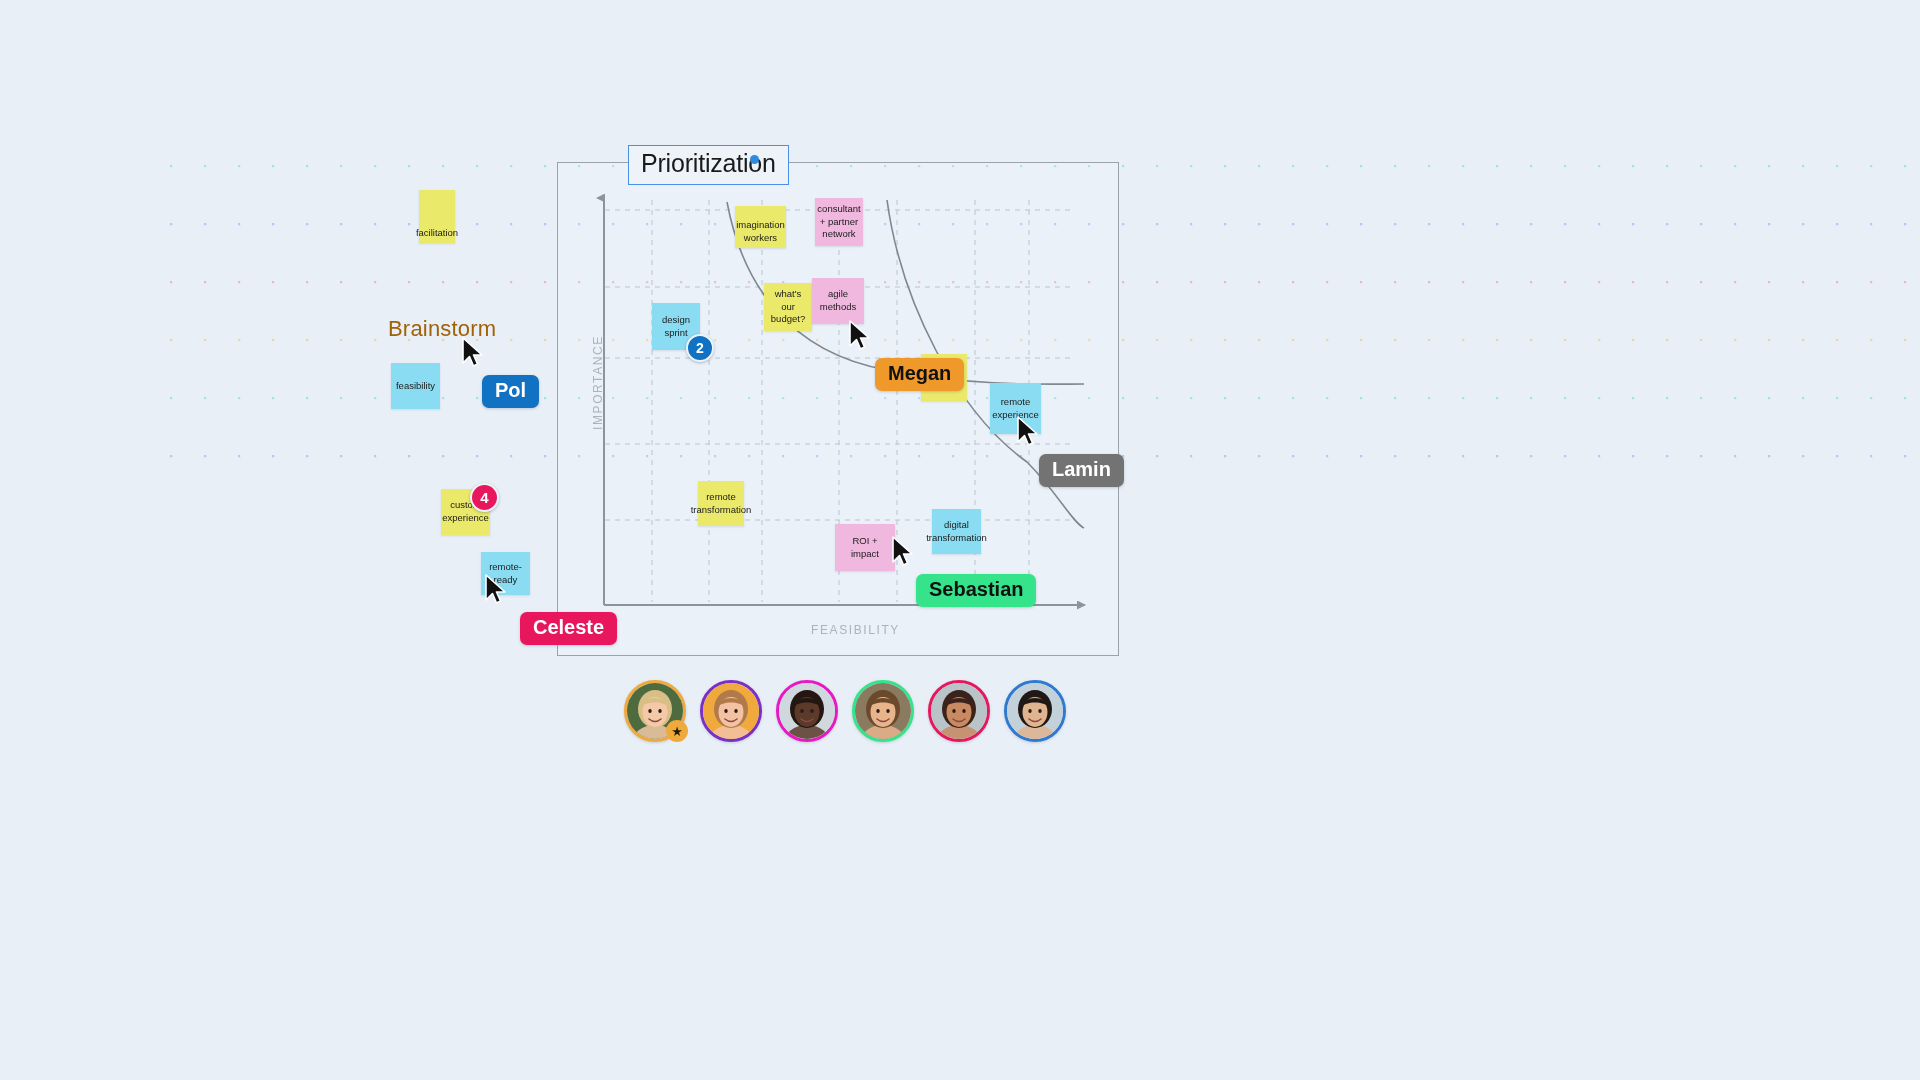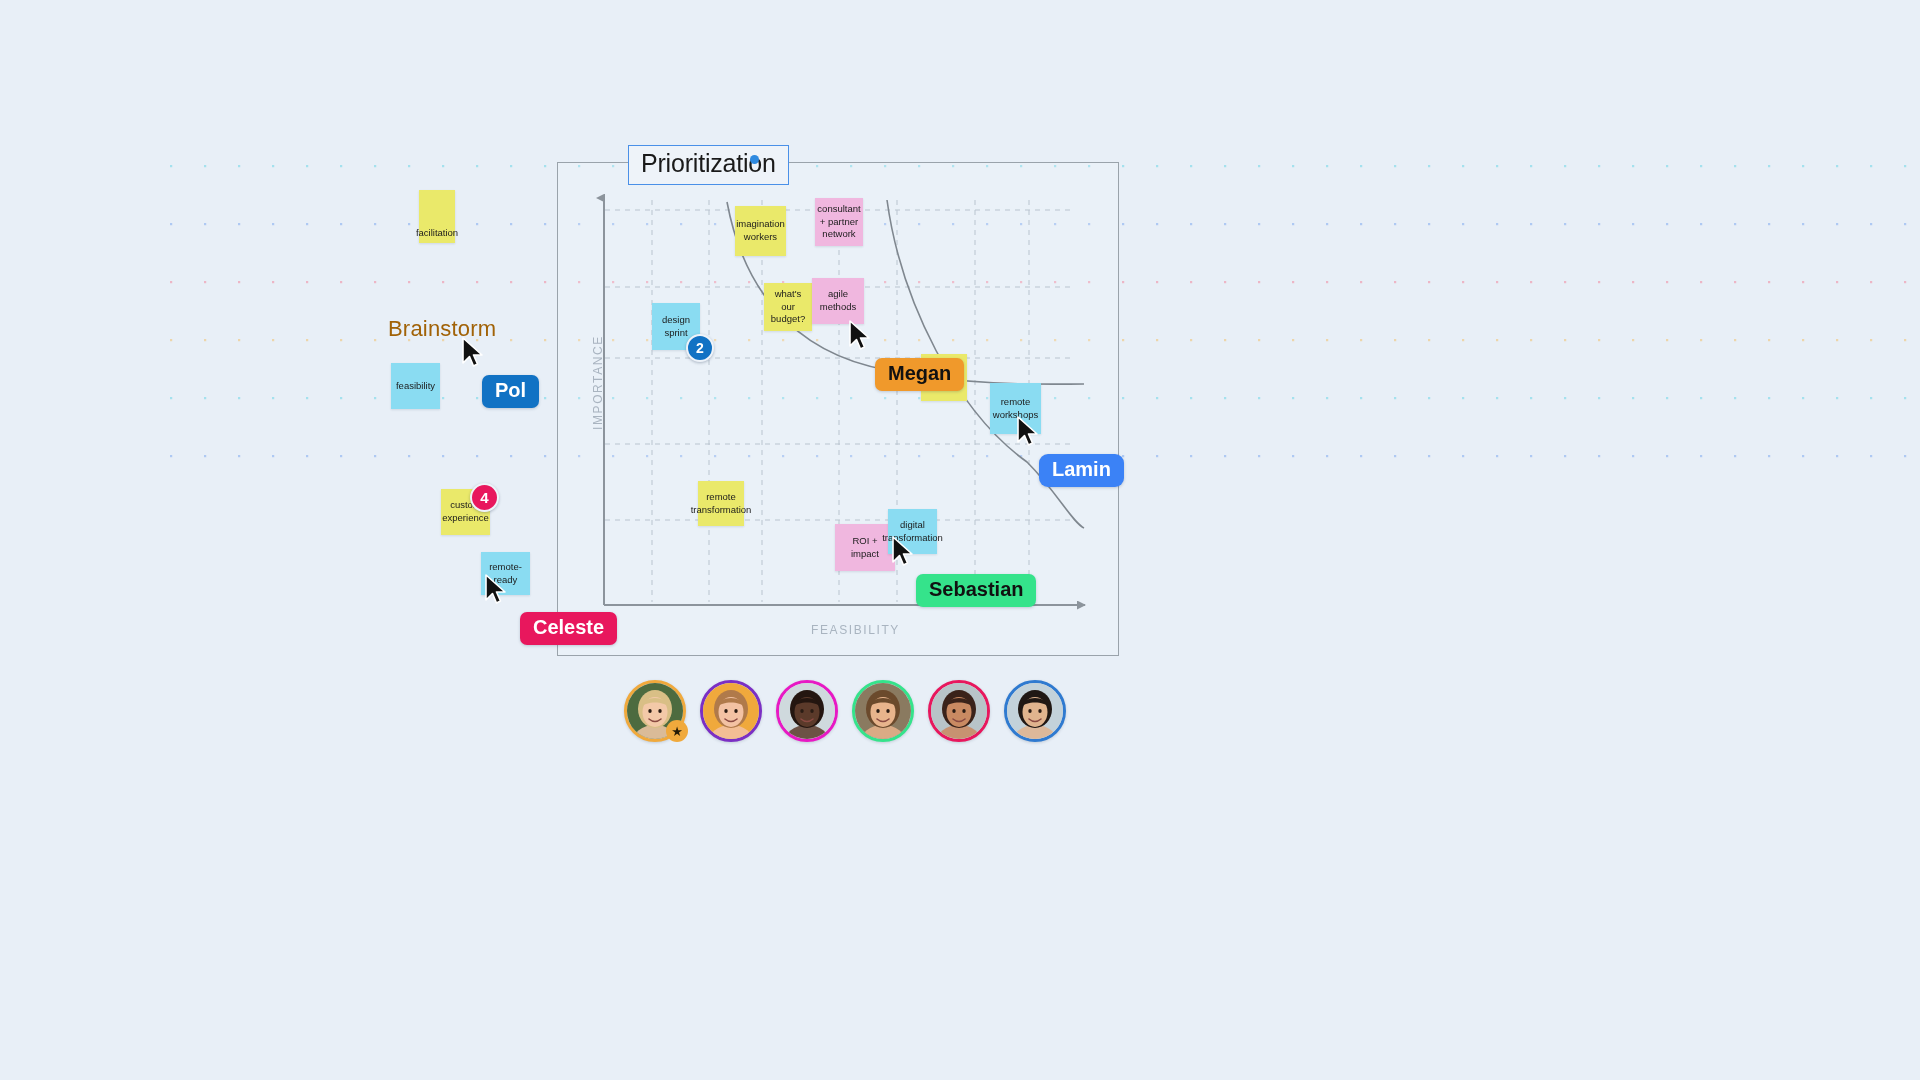--- a/index.html
+++ b/index.html
@@ -545,48 +545,48 @@
       </div>
       <div class="note blue" style="left: 391px; top: 363px; width: 49px; height: 46px;">
         <span>feasibility</span>
       </div>
       <div class="note yellow" style="left: 441px; top: 489px; width: 49px; height: 46px;">
         <span>custom experience</span>
       </div>
       <div class="note blue" style="left: 481px; top: 552px; width: 49px; height: 43px;">
         <span>remote-ready</span>
       </div>
-      <div class="note yellow" style="left: 735px; top: 206px; width: 51px; height: 50px;">
+      <div class="note yellow" style="left: 735px; top: 206px; width: 51px; height: 42px; align-items: flex-end;">
         <span>imagination workers</span>
       </div>
       <div class="note pink" style="left: 815px; top: 198px; width: 48px; height: 48px;">
         <span>consultant + partner network</span>
       </div>
       <div class="note blue" style="left: 652px; top: 303px; width: 48px; height: 47px;">
         <span>design sprint</span>
       </div>
       <div class="note yellow" style="left: 764px; top: 283px; width: 48px; height: 48px;">
         <span>what's our budget?</span>
       </div>
       <div class="note pink" style="left: 812px; top: 278px; width: 52px; height: 46px;">
         <span>agile methods</span>
       </div>
       <div class="note yellow" style="left: 921px; top: 354px; width: 46px; height: 47px;">
         <span>co-creation</span>
       </div>
       <div class="note blue" style="left: 990px; top: 383px; width: 51px; height: 51px;">
-        <span>remote workshops</span>
+        <span>remote experience</span>
       </div>
       <div class="note yellow" style="left: 698px; top: 481px; width: 46px; height: 45px;">
         <span>remote transformation</span>
       </div>
       <div class="note pink" style="left: 835px; top: 524px; width: 60px; height: 47px;">
         <span>ROI + impact</span>
       </div>
-      <div class="note blue" style="left: 888px; top: 509px; width: 49px; height: 45px;">
+      <div class="note blue" style="left: 932px; top: 509px; width: 49px; height: 45px;">
         <span>digital transformation</span>
       </div>
     </div>
 
   <div id="badges-layer">
       <div class="note-badge badge-blue" style="left: 686px; top: 334px; width: 28px; height: 28px; font-size: 14px;">
         <span>2</span>
       </div>
       <div class="note-badge badge-crimson" style="left: 470px; top: 483px; width: 29px; height: 29px; font-size: 15px;">
         <span>4</span>
@@ -602,21 +602,21 @@
           <path d="M2,1 L2,26 L8.5,19.5 L12.5,29 L16.5,27 L12.5,18 L21,18 Z" fill="#111111" stroke="#ffffff" stroke-width="1.6" stroke-linejoin="round"></path>
         </svg></div>
       <div class="cursor-tag" style="left: 520px; top: 612px; background: rgb(232, 23, 93);"><span>Celeste</span></div>
       <div class="cursor" style="left: 848px; top: 320px;"><svg width="24" height="32" viewBox="0 0 24 32">
           <path d="M2,1 L2,26 L8.5,19.5 L12.5,29 L16.5,27 L12.5,18 L21,18 Z" fill="#111111" stroke="#ffffff" stroke-width="1.6" stroke-linejoin="round"></path>
         </svg></div>
       <div class="cursor-tag dark-text" style="left: 875px; top: 358px; background: rgb(240, 153, 43);"><span>Megan</span></div>
       <div class="cursor" style="left: 1016px; top: 416px;"><svg width="24" height="32" viewBox="0 0 24 32">
           <path d="M2,1 L2,26 L8.5,19.5 L12.5,29 L16.5,27 L12.5,18 L21,18 Z" fill="#111111" stroke="#ffffff" stroke-width="1.6" stroke-linejoin="round"></path>
         </svg></div>
-      <div class="cursor-tag" style="left: 1039px; top: 454px; background: #3b82f6; border-radius: 9px;"><span>Lamin</span></div>
+      <div class="cursor-tag" style="left: 1039px; top: 454px; background: #737373;"><span>Lamin</span></div>
       <div class="cursor" style="left: 891px; top: 536px;"><svg width="24" height="32" viewBox="0 0 24 32">
           <path d="M2,1 L2,26 L8.5,19.5 L12.5,29 L16.5,27 L12.5,18 L21,18 Z" fill="#111111" stroke="#ffffff" stroke-width="1.6" stroke-linejoin="round"></path>
         </svg></div>
       <div class="cursor-tag dark-text" style="left: 916px; top: 574px; background: rgb(53, 227, 139);"><span>Sebastian</span></div>
     </div>
 
   <div class="avatar-strip" id="avatar-strip" style="left:624px; top:680px;">
       <div class="avatar" style="border-color: rgb(240, 169, 60);">
         <div class="face"><svg width="56" height="56" viewBox="0 0 56 56">
             <rect width="56" height="56" fill="#4d6b3f"></rect>

